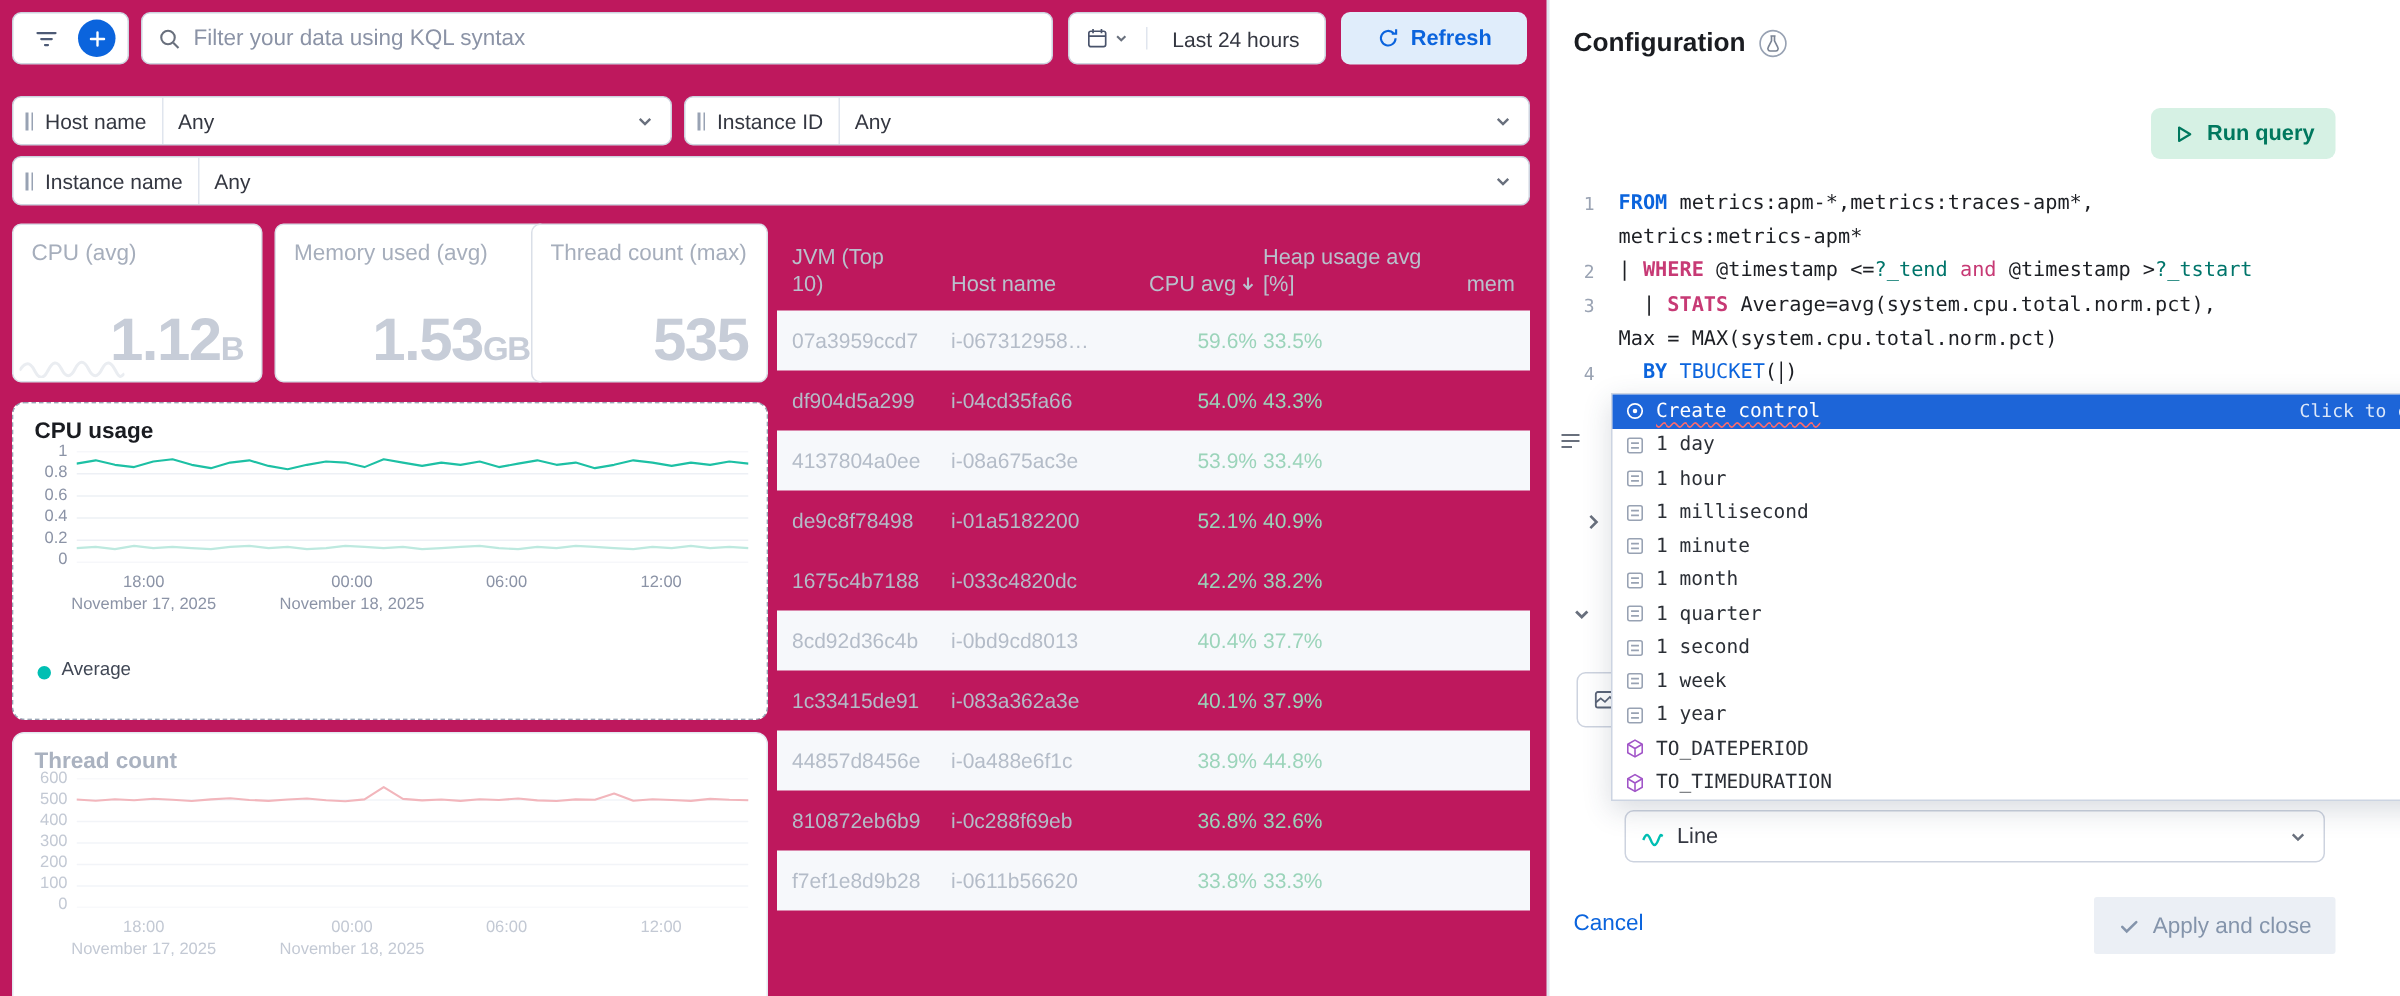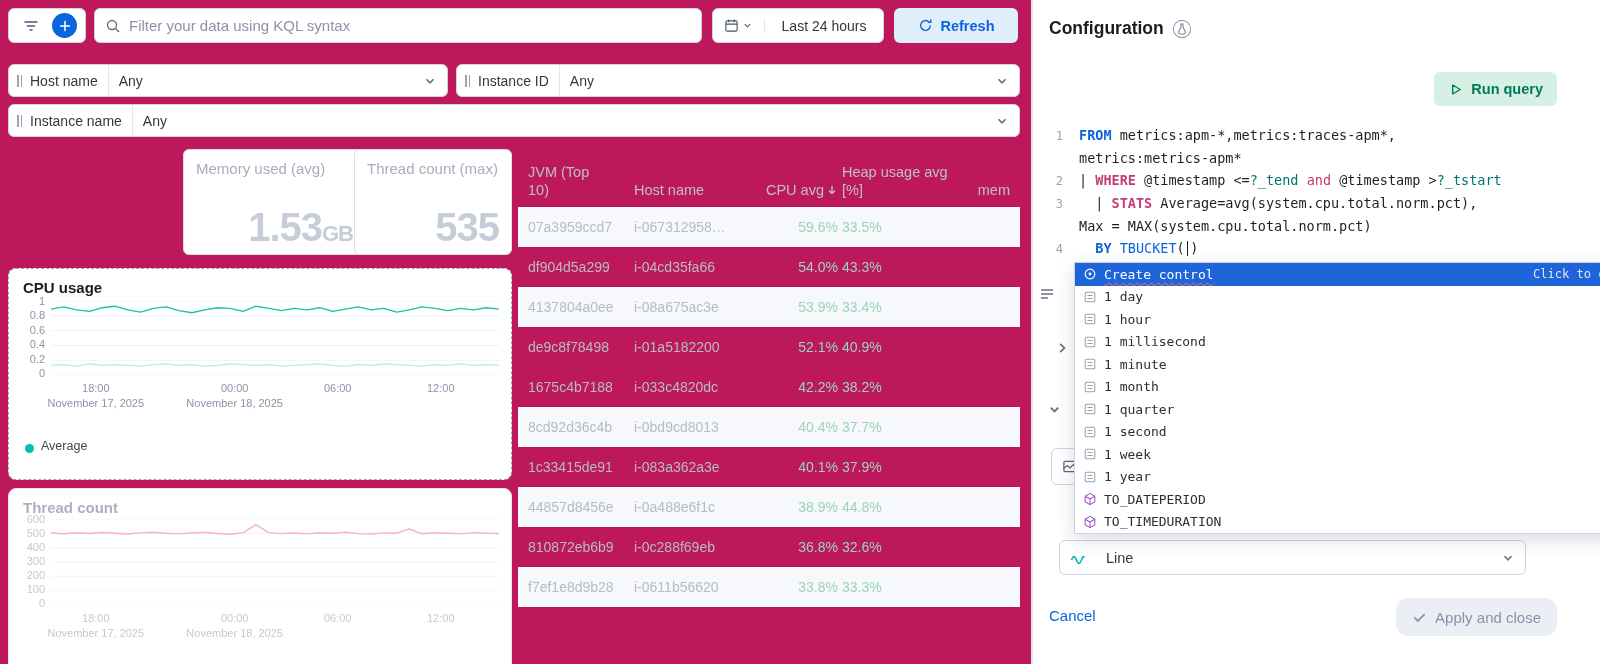--- a/index.html
+++ b/index.html
@@ -94,25 +94,25 @@
 .cursor{display:inline-block;width:1.5px;height:15px;background:#1d1f24;vertical-align:text-bottom;margin:0 2px;animation:blink 1.1s steps(2) infinite}
 @keyframes blink{50%{opacity:0}}
 
 .popup{position:absolute;left:41px;top:262px;width:562px;background:#fff;border:1px solid #ccd4e2;box-shadow:0 6px 18px rgba(45,60,90,.18);z-index:5}
 .prow{display:flex;align-items:center;height:22.5px;padding:0 8px;gap:7px;font-family:"DejaVu Sans Mono",monospace;font-size:13px;color:#2b2f36;cursor:pointer}
 .prow .pic{display:flex;width:14px;flex:none}
 .prow.sel{background:#1d65d8;color:#fff}
 .prow.sel .plabel{text-decoration-line:underline;text-decoration-style:wavy;text-decoration-color:#ff6b6b;text-decoration-thickness:1px;text-underline-offset:3px}
 .prow .hint{margin-left:auto;font-size:12px;color:rgba(255,255,255,.85);white-space:nowrap}
 
-.ctypesel{position:absolute;left:26px;top:540px;width:467px;height:35px;border:1px solid #cdd3df;border-radius:6px;display:flex;align-items:center;padding:0 10px;gap:20px;background:#fff;cursor:pointer}
+.ctypesel{position:absolute;left:50px;top:540px;width:467px;height:35px;border:1px solid #cdd3df;border-radius:6px;display:flex;align-items:center;padding:0 10px;gap:8px;background:#fff;cursor:pointer}
 .ctypesel .lbl{font-size:14.5px;color:#343741;font-weight:500}
 .ctypesel .car{margin-left:auto;display:flex}
 .cancel{position:absolute;left:16px;top:607px;color:#0b64dd;font-size:15px;font-weight:500;cursor:pointer}
-.apply{position:absolute;right:43px;top:598px;height:38px;padding:0 16px;border:none;border-radius:12px;background:#ebeff5;color:#8494ab;font-size:15px;font-weight:500;display:flex;align-items:center;gap:8px;cursor:pointer}
+.apply{position:absolute;right:43px;top:598px;height:38px;padding:0 16px;border:none;border-radius:2px;background:#ebeff5;color:#8494ab;font-size:15px;font-weight:500;display:flex;align-items:center;gap:8px;cursor:pointer}
 
 .frag{position:absolute;z-index:1}
 .fragbtn{width:37px;height:37px;border:1px solid #cdd3df;border-radius:6px;background:#fff;display:flex;align-items:center;justify-content:center;cursor:pointer}
 .fragred{width:13px;height:13px;border-radius:3px;background:#f0536b}
 .fragnum{font-size:13.5px;color:#343741}
 </style>
 </head>
 <body>
 
 <div class="dash">
@@ -204,20 +204,29 @@
       </span>
     <span class="ctl-label">Instance name</span>
     <span class="ctl-value">Any</span>
     <span class="ctl-caret">
         <svg viewBox="0 0 12 12" width="14" height="14" fill="none" stroke="#69707d" stroke-width="1.4">
           <path d="M3 4.5l3 3 3-3"></path>
         </svg>
       </span>
   </div>
 
+  <div class="mcard mc1">
+    <div class="t">CPU (avg)</div>
+    <span class="mspark">
+        <svg width="70" height="20" viewBox="0 0 70 20" fill="none" stroke="#e8ebf0" stroke-width="2">
+          <path d="M0 15c4-6 7-6 10 0s6 6 9 0 6-7 9-1 6 6 9 0 6-6 9 0 6 6 9 0 6-5 9 1 4 4 6 2"></path>
+        </svg>
+      </span>
+    <div class="v"><span>1.12</span><span class="u">B</span></div>
+  </div>
   <div class="mcard mc2">
     <div class="t">Memory used (avg)</div>
     <div class="v"><span>1.53</span><span class="u">GB</span></div>
   </div>
   <div class="mcard mc3">
     <div class="t">Thread count (max)</div>
     <div class="v"><span>535</span><span class="u"></span></div>
   </div>
 
   <div class="jvm">

